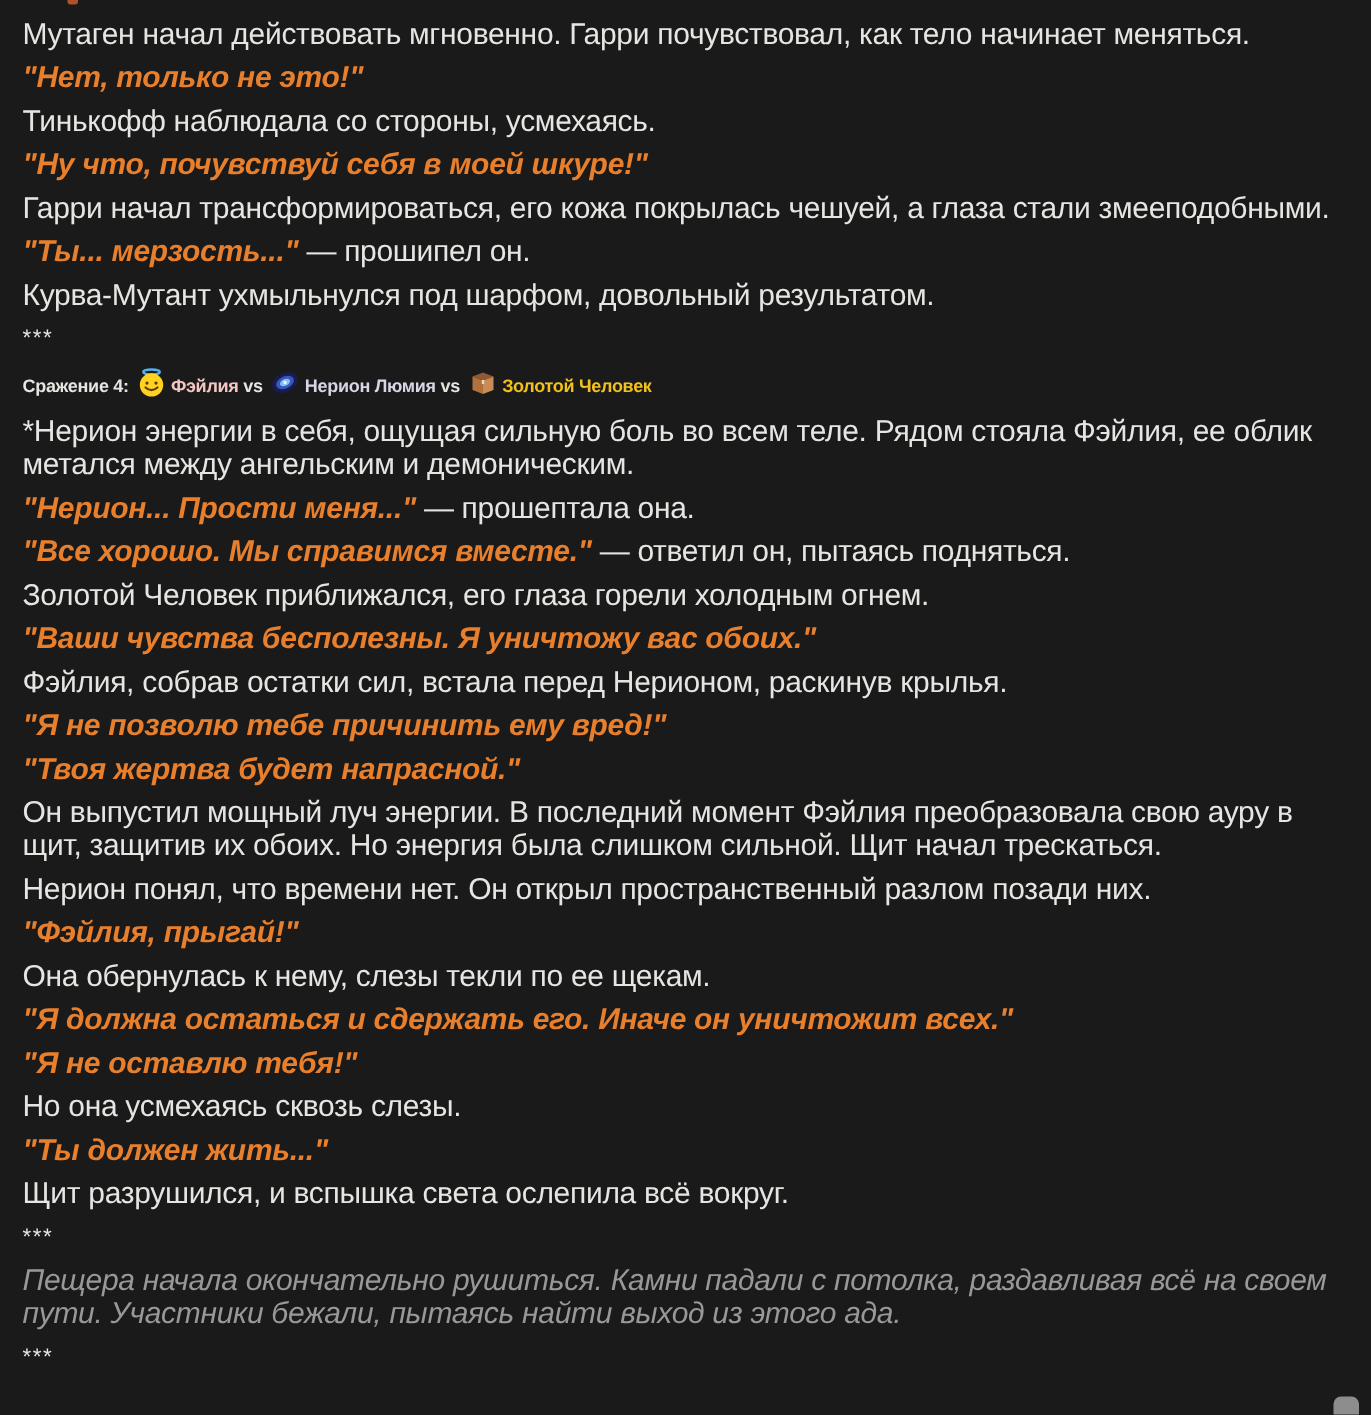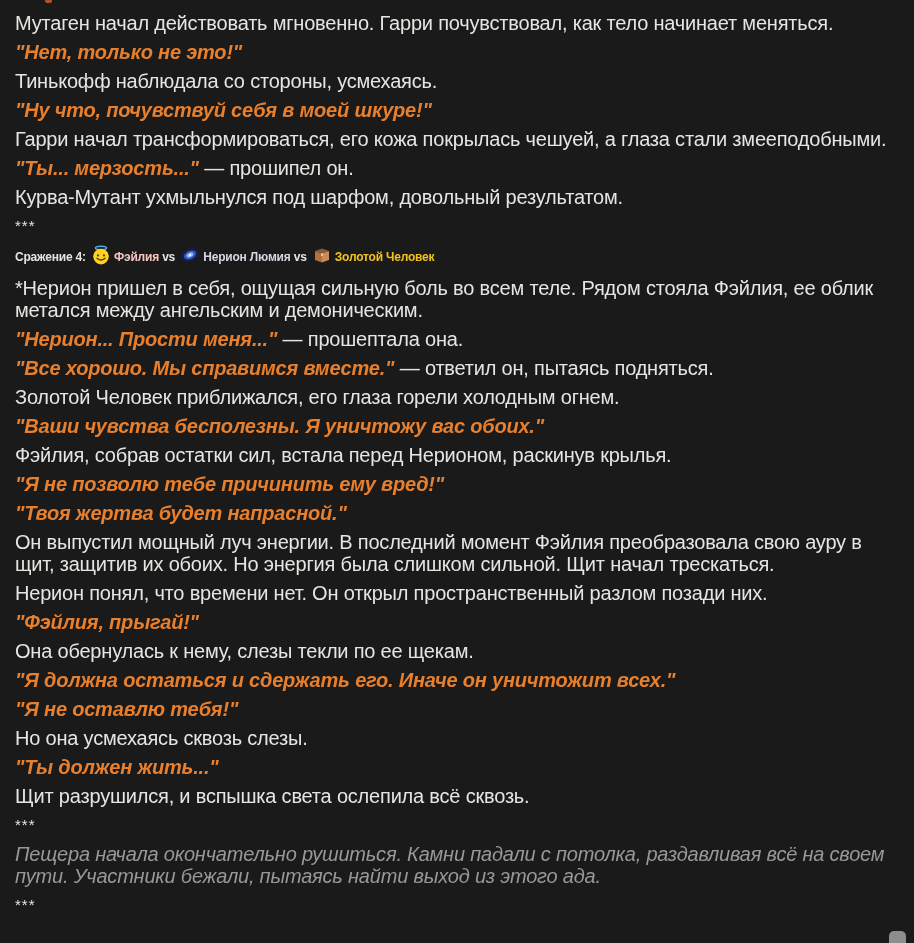--- a/index.html
+++ b/index.html
@@ -95,35 +95,35 @@
             <ellipse cx="10" cy="10" rx="6.3" ry="4" fill="#3a55c0"></ellipse>
             <ellipse cx="10" cy="10" rx="3.6" ry="2.2" fill="#7fc1f2"></ellipse>
             <circle cx="10" cy="10" r="1.2" fill="#eaf6ff"></circle>
           </g>
         </svg><span style="color: rgb(217, 213, 230);">Нерион Люмия</span><span style="color: rgb(231, 229, 226);"> vs </span><svg viewBox="0 0 20 20" class="emoji">
           <path d="M3 6 L10 3.4 L17 6 L10 8.6 Z" fill="#8f5a33"></path>
           <path d="M10 8.6 L17 6 L17 15 L10 17.6 Z" fill="#c98c58"></path>
           <path d="M3 6 L10 8.6 L10 17.6 L3 15 Z" fill="#b0713f"></path>
           <path d="M9.2 8.3 L10.8 8.3 L10.8 11 L9.2 11 Z" fill="#e9d9b2"></path>
         </svg><span style="color: rgb(242, 194, 28);">Золотой Человек</span></div>
-      <p class="para">*Нерион пришел в себя, ощущая сильную боль во всем теле. Рядом стояла Фэйлия, ее облик метался между ангельским и демоническим.</p>
+      <p class="para">*Нерион энергии в себя, ощущая сильную боль во всем теле. Рядом стояла Фэйлия, ее облик метался между ангельским и демоническим.</p>
       <p class="para"><span class="quote">"Нерион... Прости меня..."</span><span class="tail"> — прошептала она.</span></p>
       <p class="para"><span class="quote">"Все хорошо. Мы справимся вместе."</span><span class="tail"> — ответил он, пытаясь подняться.</span></p>
       <p class="para">Золотой Человек приближался, его глаза горели холодным огнем.</p>
       <p class="para"><span class="quote">"Ваши чувства бесполезны. Я уничтожу вас обоих."</span></p>
       <p class="para">Фэйлия, собрав остатки сил, встала перед Нерионом, раскинув крылья.</p>
       <p class="para"><span class="quote">"Я не позволю тебе причинить ему вред!"</span></p>
       <p class="para"><span class="quote">"Твоя жертва будет напрасной."</span></p>
       <p class="para">Он выпустил мощный луч энергии. В последний момент Фэйлия преобразовала свою ауру в щит, защитив их обоих. Но энергия была слишком сильной. Щит начал трескаться.</p>
       <p class="para">Нерион понял, что времени нет. Он открыл пространственный разлом позади них.</p>
       <p class="para"><span class="quote">"Фэйлия, прыгай!"</span></p>
       <p class="para">Она обернулась к нему, слезы текли по ее щекам.</p>
       <p class="para"><span class="quote">"Я должна остаться и сдержать его. Иначе он уничтожит всех."</span></p>
       <p class="para"><span class="quote">"Я не оставлю тебя!"</span></p>
       <p class="para">Но она усмехаясь сквозь слезы.</p>
       <p class="para"><span class="quote">"Ты должен жить..."</span></p>
-      <p class="para">Щит разрушился, и вспышка света ослепила всё сквозь.</p>
+      <p class="para">Щит разрушился, и вспышка света ослепила всё вокруг.</p>
       <p class="sep">***</p>
       <p class="para gray-italic">Пещера начала окончательно рушиться. Камни падали с потолка, раздавливая всё на своем пути. Участники бежали, пытаясь найти выход из этого ада.</p>
       <p class="sep">***</p>
     </div>
   <button class="corner-btn" aria-label="scroll"></button>
 </div>
 
 </body></html>

